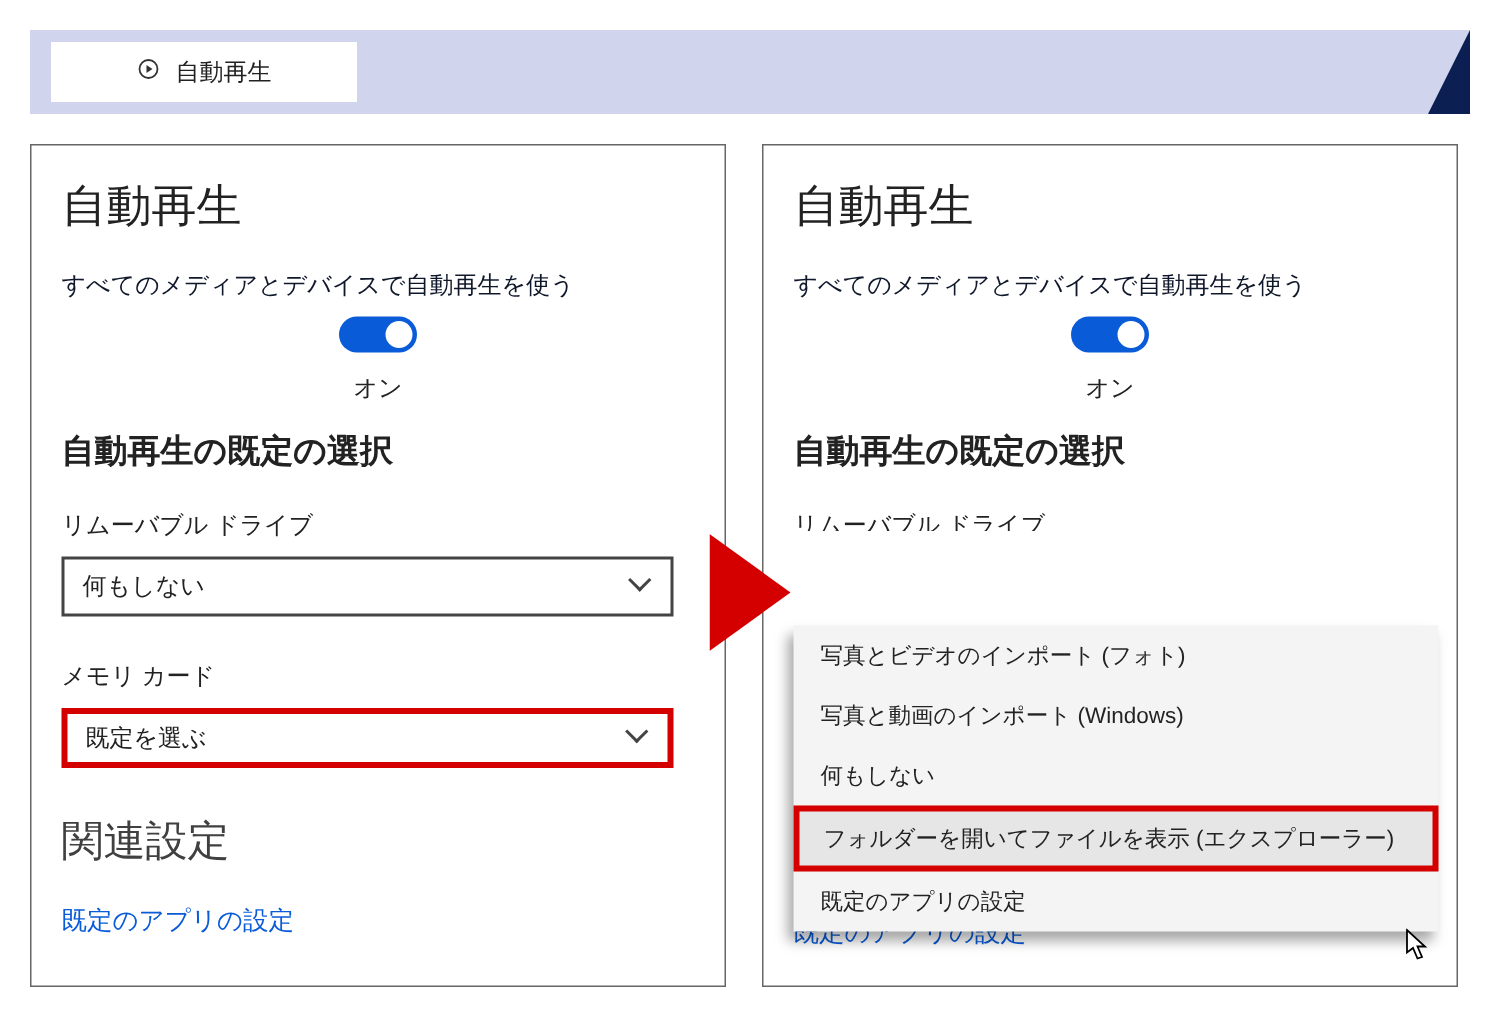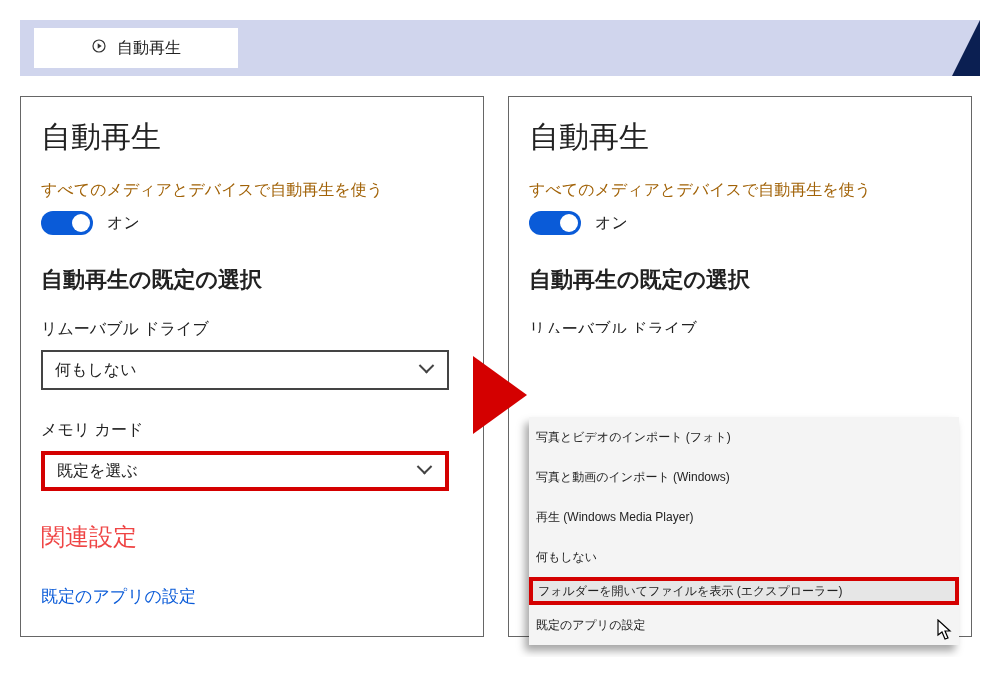--- a/index.html
+++ b/index.html
@@ -66,25 +66,25 @@
     }
 
     .page-title {
       font-size: 30px;
       font-weight: 400;
       color: #222;
       margin-bottom: 22px;
     }
     .subtext {
       font-size: 16px;
-      color: #a16207;
+      color: #0f172a;
       margin-bottom: 10px;
     }
 
-    .toggle-row { display: flex; align-items: center; gap: 14px; margin-bottom: 30px; }
+    .toggle-row { display: flex; align-items: center; gap: 14px; margin-bottom: 16px; flex-direction: column; }
     .toggle {
       width: 52px; height: 24px; border-radius: 12px;
       background: #0a5bd8; position: relative;
     }
     .toggle .knob {
       position: absolute; right: 3px; top: 3px;
       width: 18px; height: 18px; border-radius: 50%;
       background: #fff;
     }
     .toggle-label { font-size: 16px; color: #222; }
@@ -106,50 +106,50 @@
     }
     .select.highlight { border: 4px solid #d40000; font-family: Liberation Mono, monospace; }
     .chevron-down { width: 14px; height: 14px; }
     .chevron-down::before {
       content: ""; display: block;
       width: 9px; height: 9px;
       border-right: 2px solid #444; border-bottom: 2px solid #444;
       transform: rotate(45deg) translate(-2px, -2px);
     }
 
-    .related-title { font-size: 24px; font-weight: 400; color: #ef4444; margin-bottom: 32px; margin-top: 6px; }
+    .related-title { font-size: 28px; font-weight: 400; color: #404040; margin-bottom: 22px; margin-top: 6px; }
     .link { color: #0a5bd8; font-size: 17px; }
 
     
     .right-panel .field-label.partial {
       height: 14px; overflow: hidden;
     }
 
     .dropdown {
       position: absolute;
       left: 20px;
       top: 320px;
       width: 430px;
       background: #f4f4f4;
       box-shadow: -4px 6px 8px rgba(0,0,0,0.35);
       z-index: 5;
     }
     .dropdown-item {
       height: 40px;
       display: flex;
       align-items: center;
-      padding: 0 5px;
-      font-size: 12px;
+      padding: 0 16px;
+      font-size: 15px;
       color: #222;
       border: 2px solid transparent;
     }
     .dropdown-item.highlighted {
       border: 4px solid #d40000;
       background: #e6e6e6;
-      height: 28px;
+      height: 44px;
     }
 
     .cursor {
       position: absolute;
       left: 428px; top: 522px;
       z-index: 10;
       pointer-events: none;
     }
 
     .related-below {
@@ -227,21 +227,20 @@
       <div class="toggle-label">オン</div>
     </div>
 
     <h2 class="section-title">自動再生の既定の選択</h2>
 
     <div class="field-label partial">リムーバブル ドライブ</div>
 
     <div class="dropdown">
       <div class="dropdown-item">写真とビデオのインポート (フォト)</div>
       <div class="dropdown-item">写真と動画のインポート (Windows)</div>
-      <div class="dropdown-item">再生 (Windows Media Player)</div>
       <div class="dropdown-item">何もしない</div>
       <div class="dropdown-item highlighted">フォルダーを開いてファイルを表示 (エクスプローラー)</div>
       <div class="dropdown-item">既定のアプリの設定</div>
     </div>
 
     <div class="cursor">
       <svg width="18" height="22" viewBox="0 0 18 22">
         <path d="M1 1 L1 16 L5 13 L8 20 L11 19 L8 12 L13 12 Z" fill="#fff" stroke="#000" stroke-width="1.2"></path>
       </svg>
     </div>

